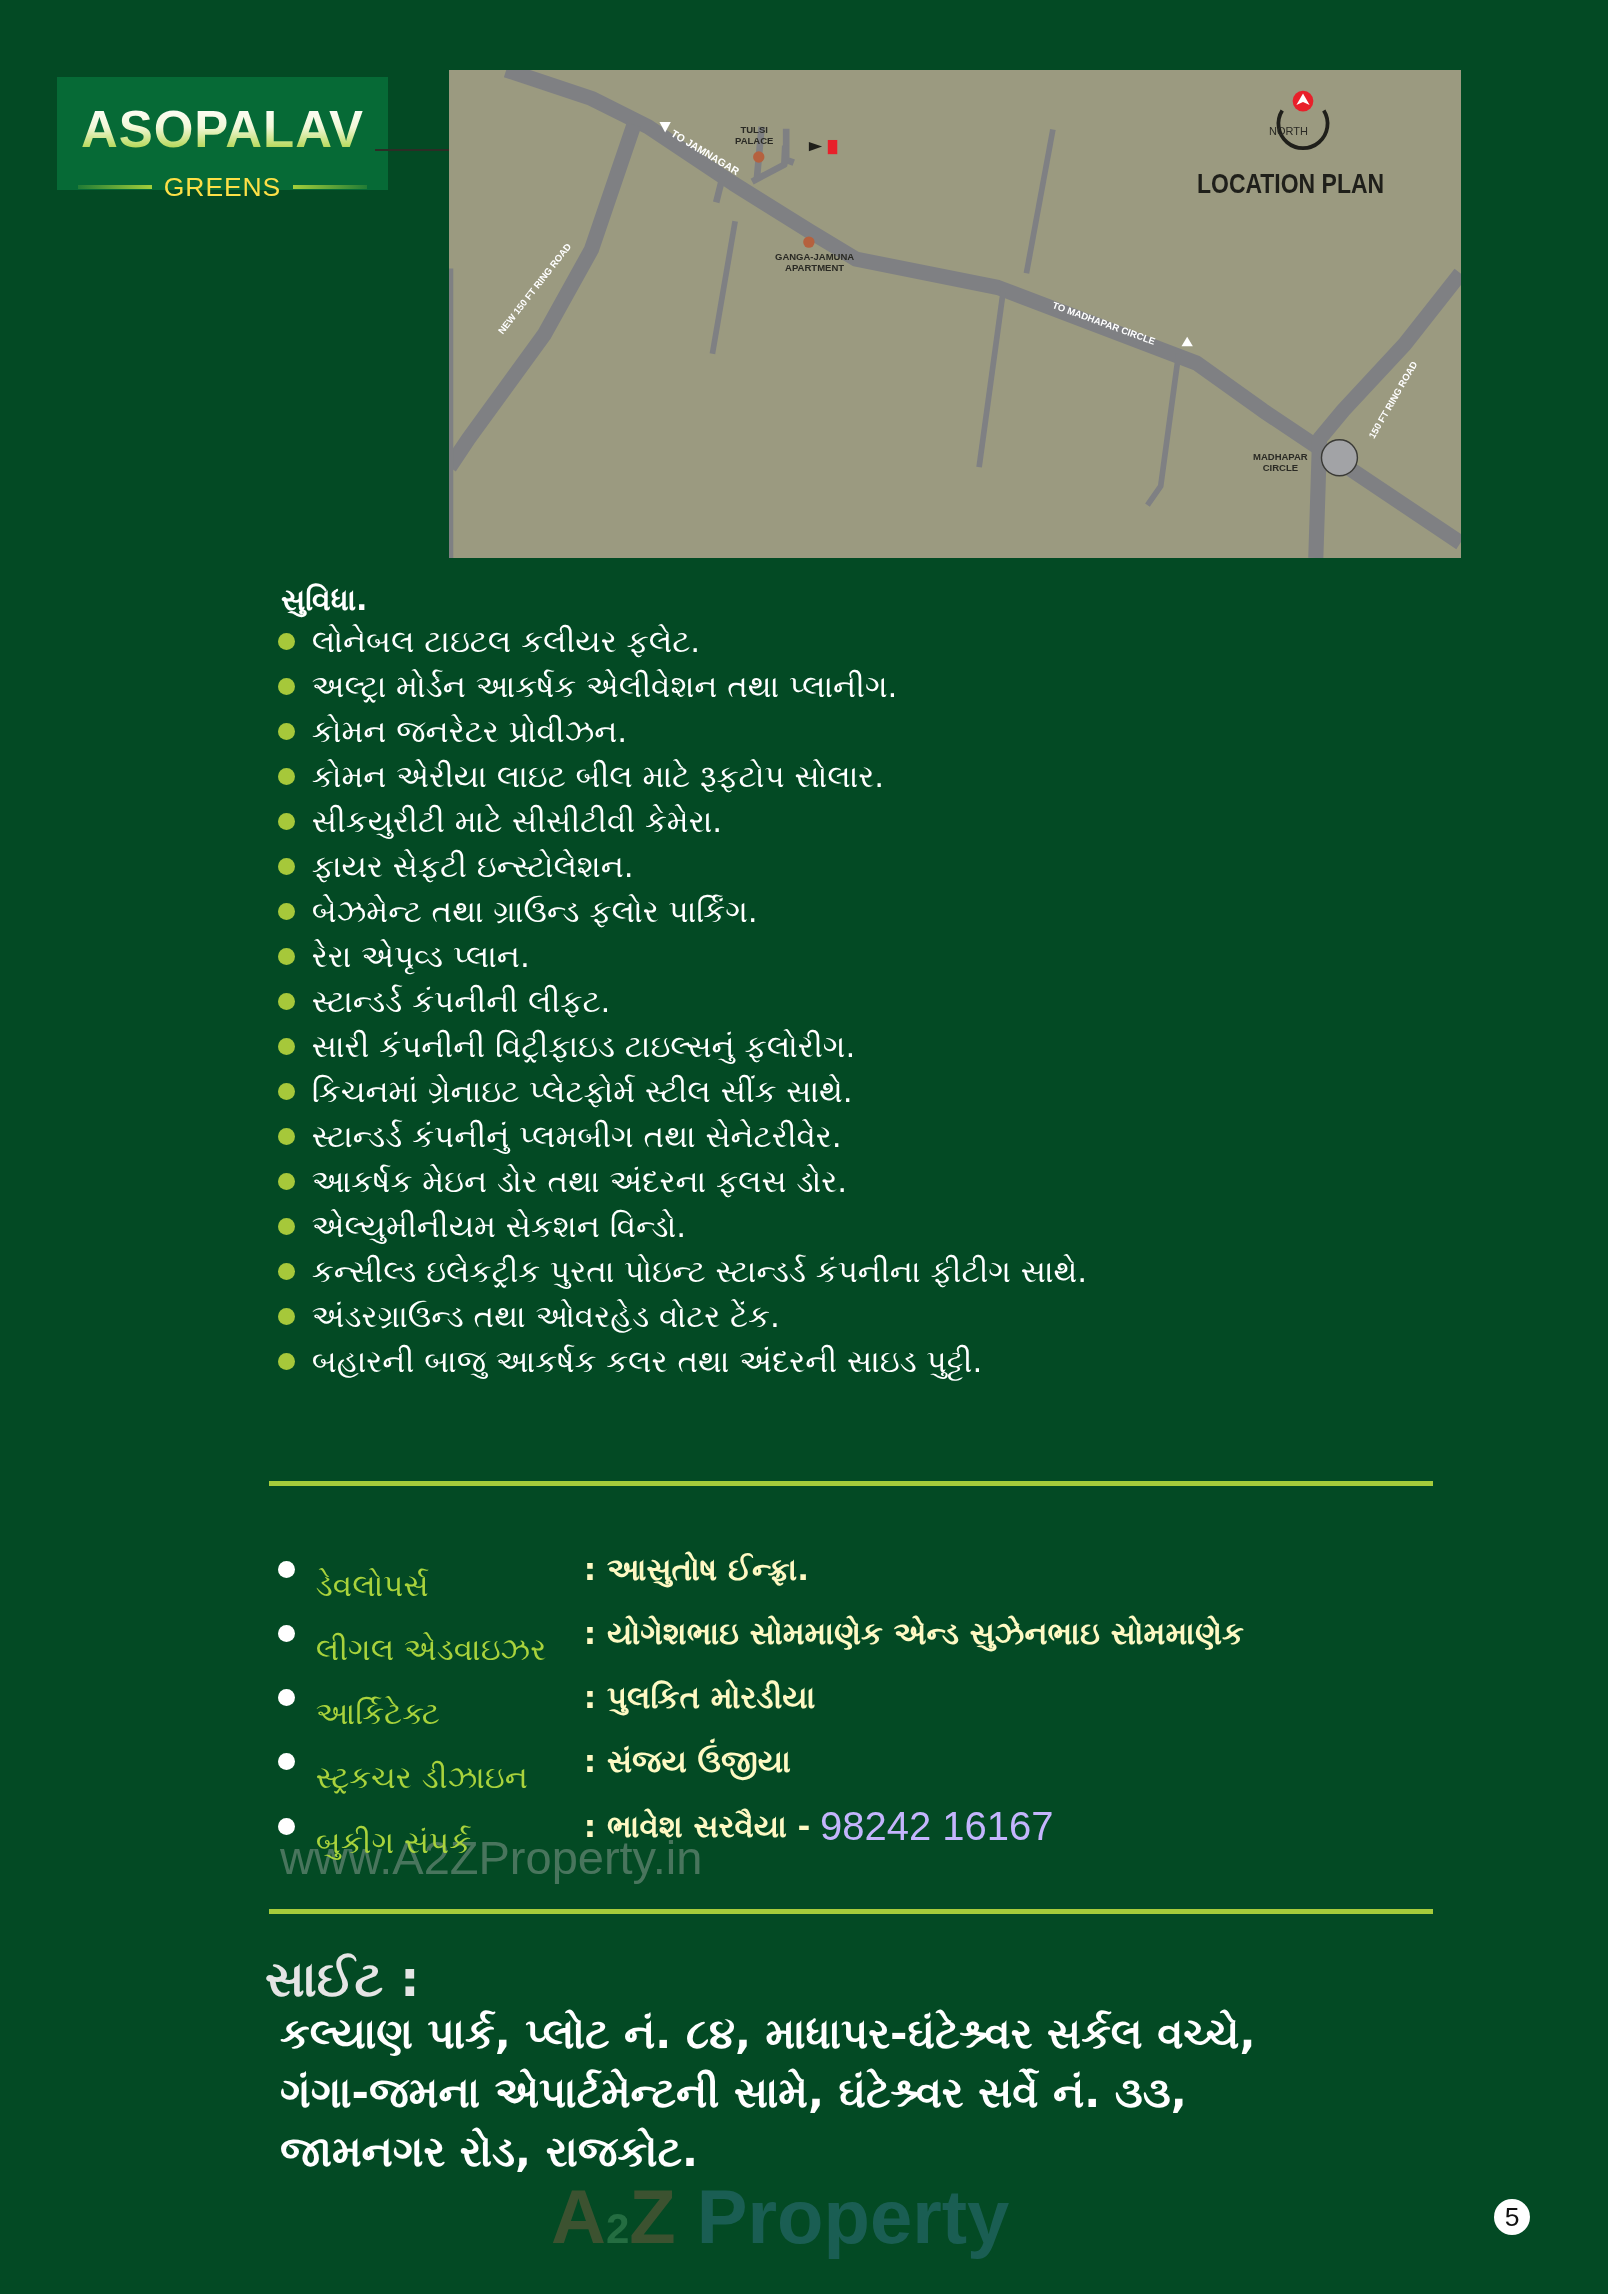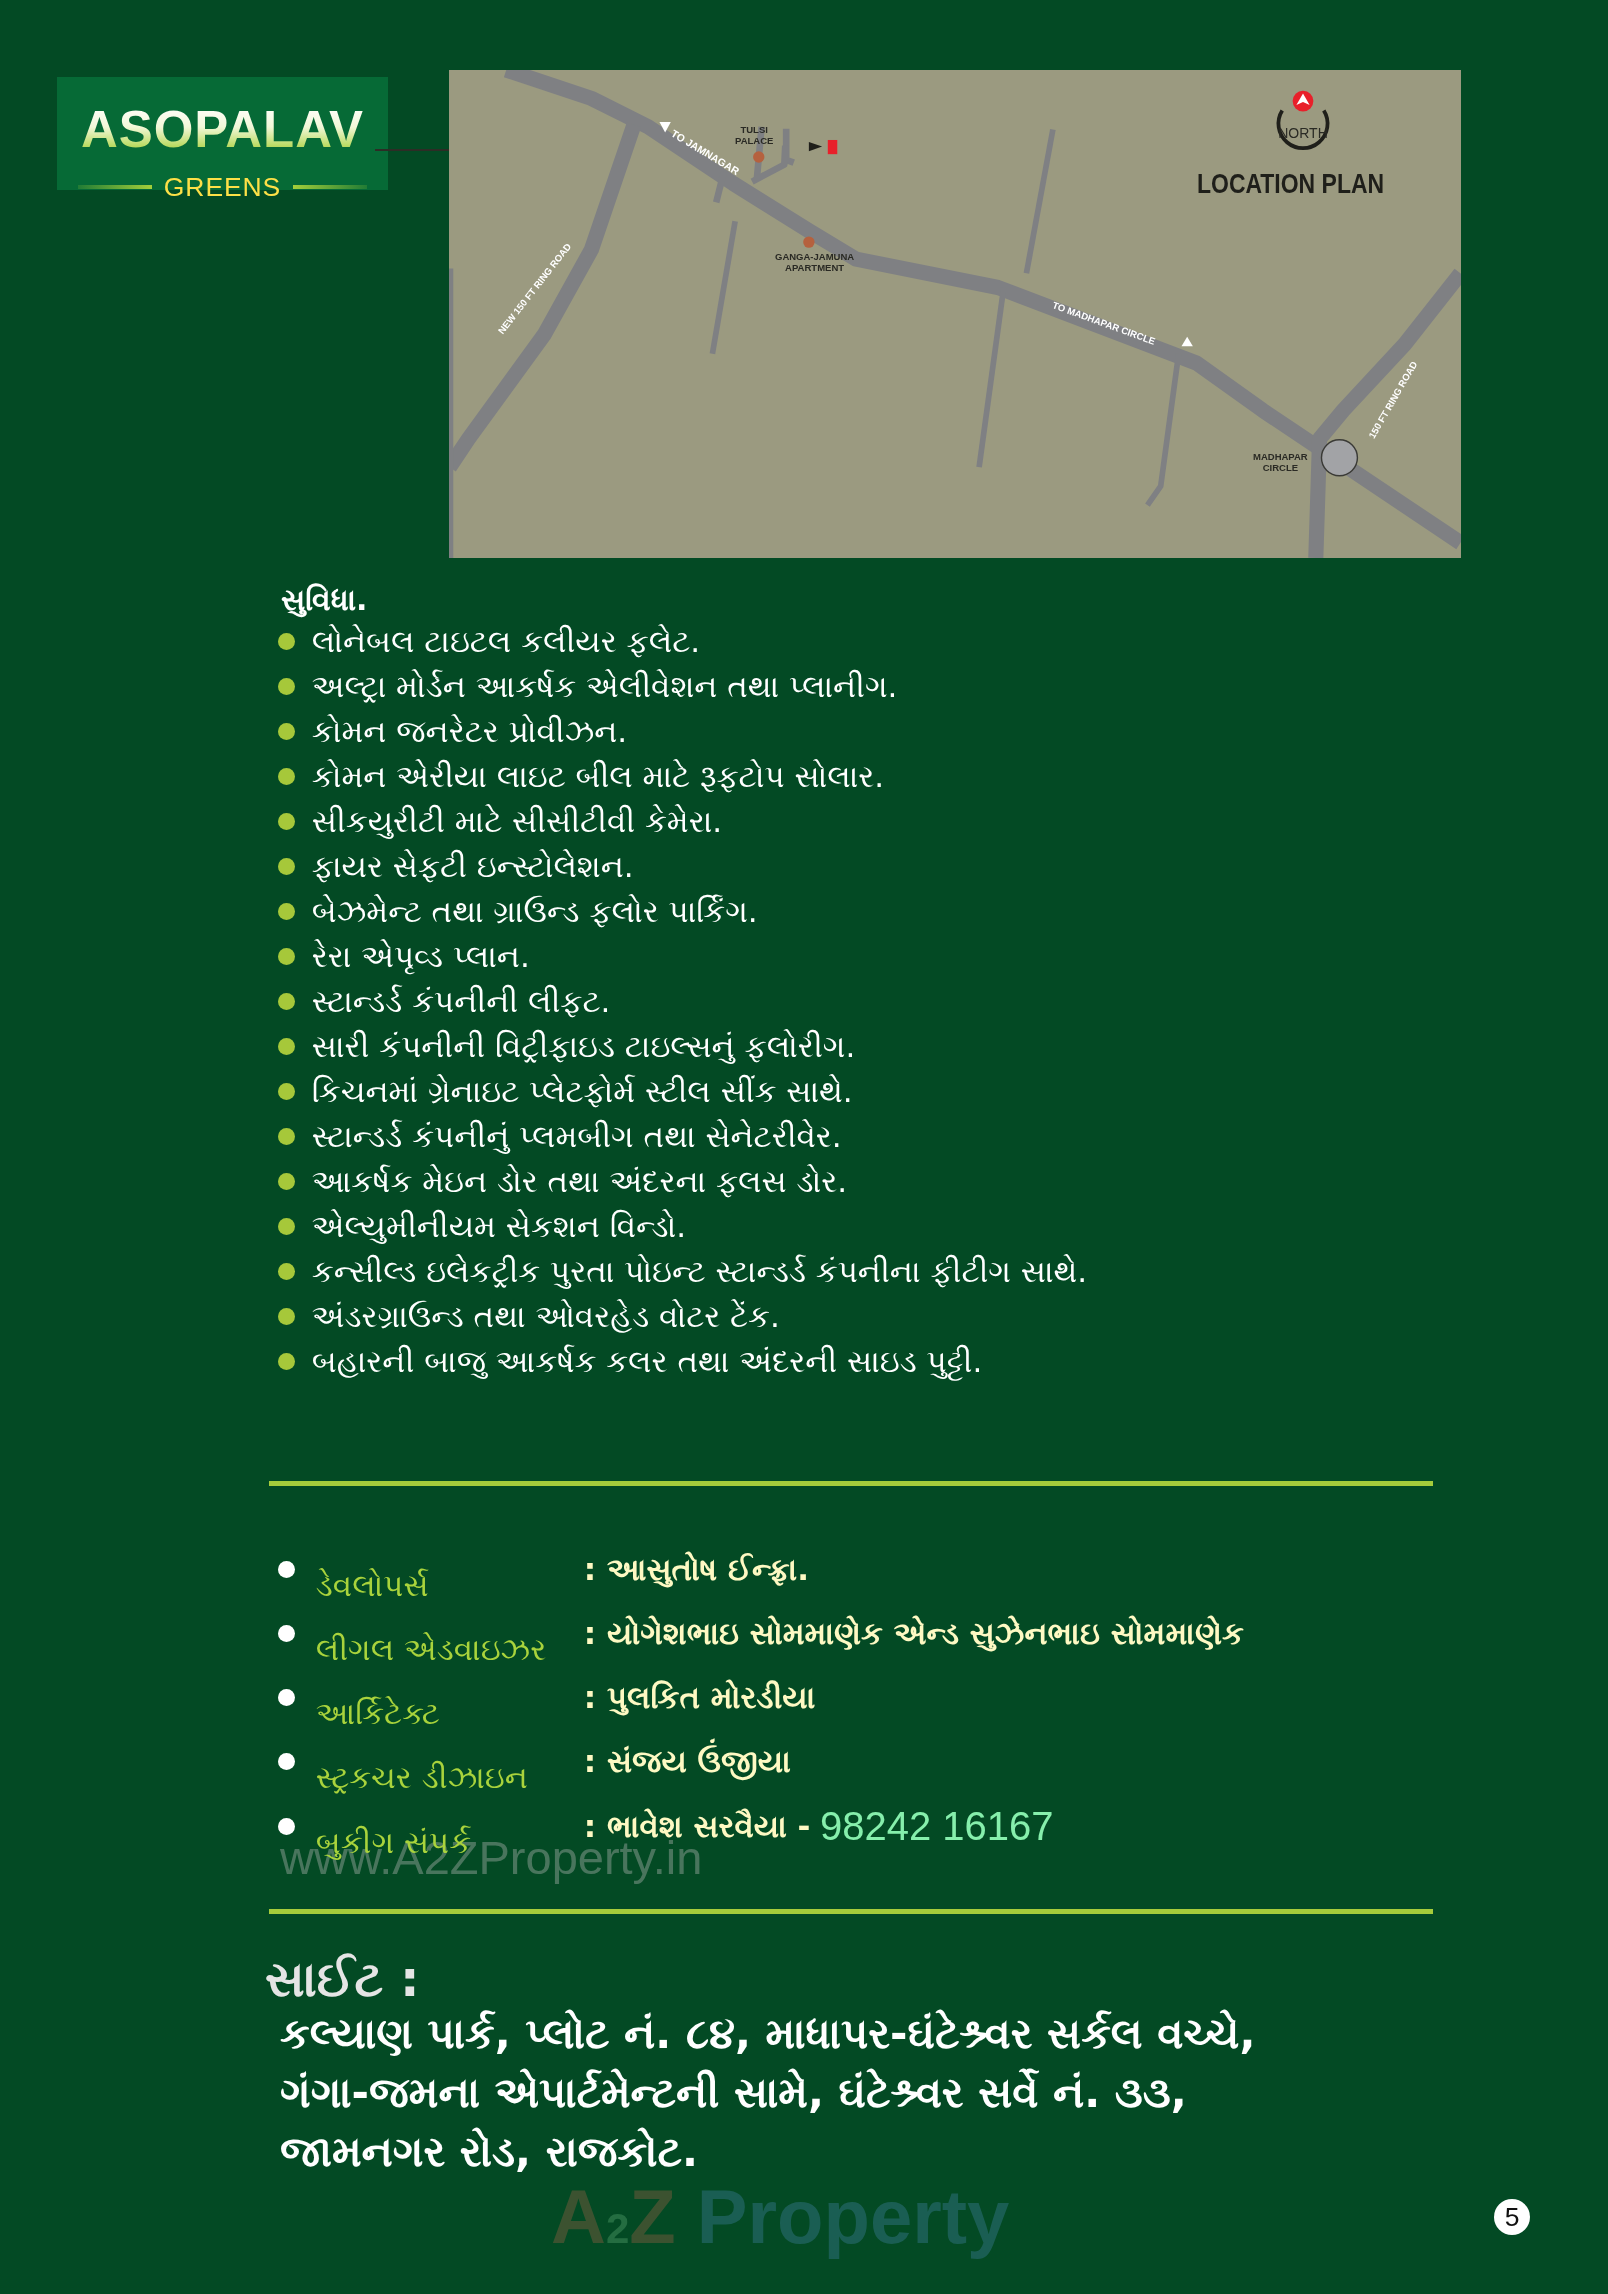--- a/index.html
+++ b/index.html
@@ -62,22 +62,22 @@
   }
   .map-title {
     position: absolute; left: 748px; top: 98px;
     font-family: "Liberation Sans", sans-serif; font-weight: bold;
     font-size: 28px; color: #1f1f1a; letter-spacing: 0px;
     transform: scaleX(0.82); transform-origin: left top;
     white-space: nowrap;
   }
   .compass { position: absolute; left: 820px; top: 16px; width: 68px; height: 68px; }
   .compass-text {
-    position: absolute; left: 0; right: 0; top: 39px; text-align: center;
-    font-family: "Liberation Sans", sans-serif; font-size: 14px; color: #2a2a24;
+    position: absolute; left: 0; right: 0; top: 39px; text-align: left;
+    font-family: "Liberation Sans", sans-serif; font-size: 11px; color: #2a2a24;
   }
 
   
   .amen-title {
     left: 281px; top: 564px; font-size: 30px; font-weight: bold; color: #ffffff; margin-top: 18px;
   }
   .amen-list { left: 274px; top: 619px; list-style: none; }
   .amen-item {
     height: 45px; display: flex; align-items: center;
     font-size: 31px; color: #ffffff; white-space: nowrap;
@@ -95,21 +95,21 @@
   .credit-row {
     position: absolute; left: 274px; display: flex; align-items: center;
     font-size: 31px; white-space: nowrap;
   }
   .bullet-white {
     width: 17px; height: 17px; border-radius: 50%; background: #ffffff;
     margin-left: 3.8px; margin-right: 21px; flex: none;
   }
   .credit-label { color: #a9d33c; width: 268px; flex: none; margin-top: 32px; }
   .credit-value { color: #fef9c3; font-weight: bold; }
-  .credit-phone { color: #86efac; font-family: "Liberation Sans", sans-serif; font-size: 40px; margin-left: 9.5px; }
+  .credit-phone { color: #c4b5fd; font-family: "Liberation Sans", sans-serif; font-size: 40px; margin-left: 9.5px; }
 
   .watermark-url {
     left: 280px; top: 1830px; font-family: "Liberation Sans", sans-serif;
     font-size: 47px; color: rgba(160,170,165,0.45); white-space: nowrap;
   }
 
   
   .site-label { left: 265px; top: 1951px; font-size: 49px; font-weight: bold; color: #e5e5e5; }
   .site-addr {
     left: 280px; top: 2004px; font-size: 42px; font-weight: bold; color: #ffffff;

